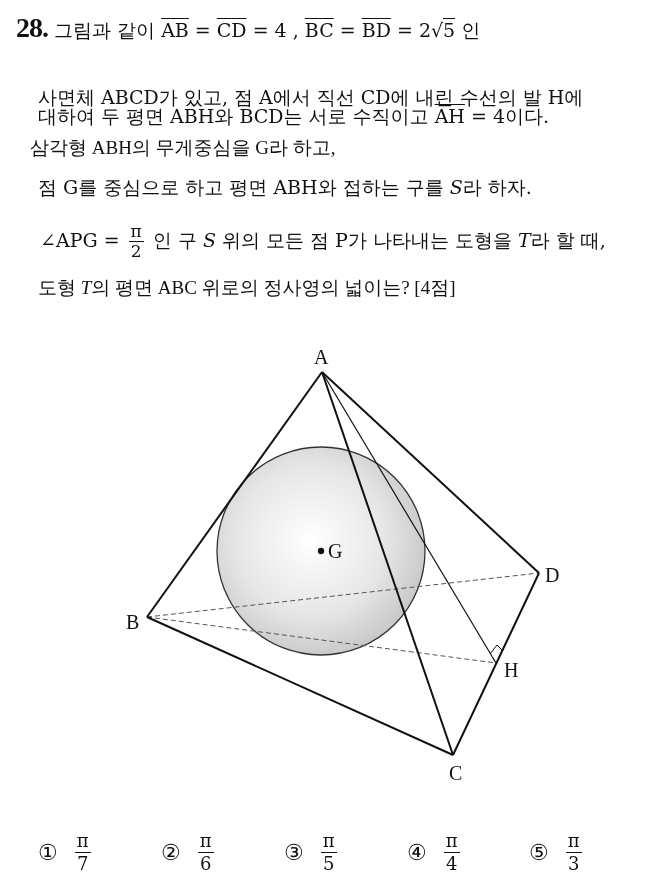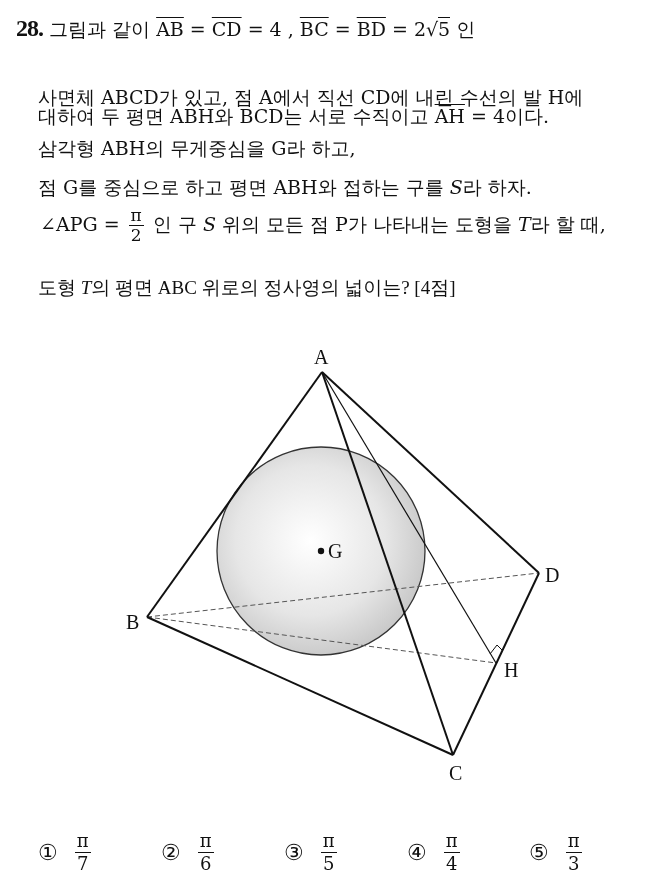--- a/index.html
+++ b/index.html
@@ -7,21 +7,21 @@
     width: 671px; height: 889px; position: relative; overflow: hidden;
     font-family: "DejaVu Serif", "Liberation Serif", serif;
     color: #111;
   }
   .line {
     position: absolute; left: 0; white-space: nowrap;
     font-size: 19px; line-height: 24px;
   }
   .qnum {
     font-family: "Liberation Serif", serif;
-    font-weight: bold; font-size: 24px; letter-spacing: -1px;
+    font-weight: bold; font-size: 28px; letter-spacing: -1px;
   }
   .over { text-decoration: overline; }
   .it { font-style: italic; }
   .sqrt { border-top: 1.2px solid #111; padding-top: 0; }
   .frac {
     display: inline-flex; flex-direction: column; align-items: center;
     vertical-align: middle; font-size: 17px; line-height: 19px; margin: 0 3px;
   }
   .frac .num { border-bottom: 1.2px solid #111; padding: 0 2px; }
   #diagram { position: absolute; left: 0; top: 0; }
@@ -42,27 +42,27 @@
   <span class="qnum">28.</span>
   <span>그림과 같이 </span><span class="over">AB</span><span> = </span><span class="over">CD</span><span> = 4 , </span><span class="over">BC</span><span> = </span><span class="over">BD</span><span> = 2</span><span>√</span><span class="sqrt">5</span><span> 인</span>
 </div>
 
 <div class="line" style="top:57px; left:38px;margin-top:28px;">사면체 ABCD가 있고, 점 A에서 직선 CD에 내린 수선의 발 H에</div>
 
 <div class="line" style="top:97px; left:38px;margin-top:7px;">
   <span>대하여 두 평면 ABH와 BCD는 서로 수직이고 </span><span class="over">AH</span><span> = 4이다.</span>
 </div>
 
-<div class="line" style="top:136px; left:38px;">삼각형 ABH의 무게중심을 G라 하고,</div>
+<div class="line" style="top:136px; left:30px;font-family:Liberation Serif, serif;">삼각형 ABH의 무게중심을 G라 하고,</div>
 
 <div class="line" style="top:175px; left:38px;">
   <span>점 G를 중심으로 하고 평면 ABH와 접하는 구를 </span><span class="it">S</span><span>라 하자.</span>
 </div>
 
-<div class="line" style="top:206px; left:40px;">
+<div class="line" style="top:222px; left:40px;">
   <span>∠APG = </span><span class="frac">
       <span class="num">π</span>
       <span class="den">2</span>
     </span><span> 인 구 </span><span class="it">S</span><span> 위의 모든 점 P가 나타내는 도형을 </span><span class="it">T</span><span>라 할 때,</span>
 </div>
 
 <div class="line" style="top:276px; left:38px;font-family:Liberation Serif, serif;">
   <span>도형 </span><span class="it">T</span><span>의 평면 ABC 위로의 정사영의 넓이는? [4점]</span>
 </div>
 

